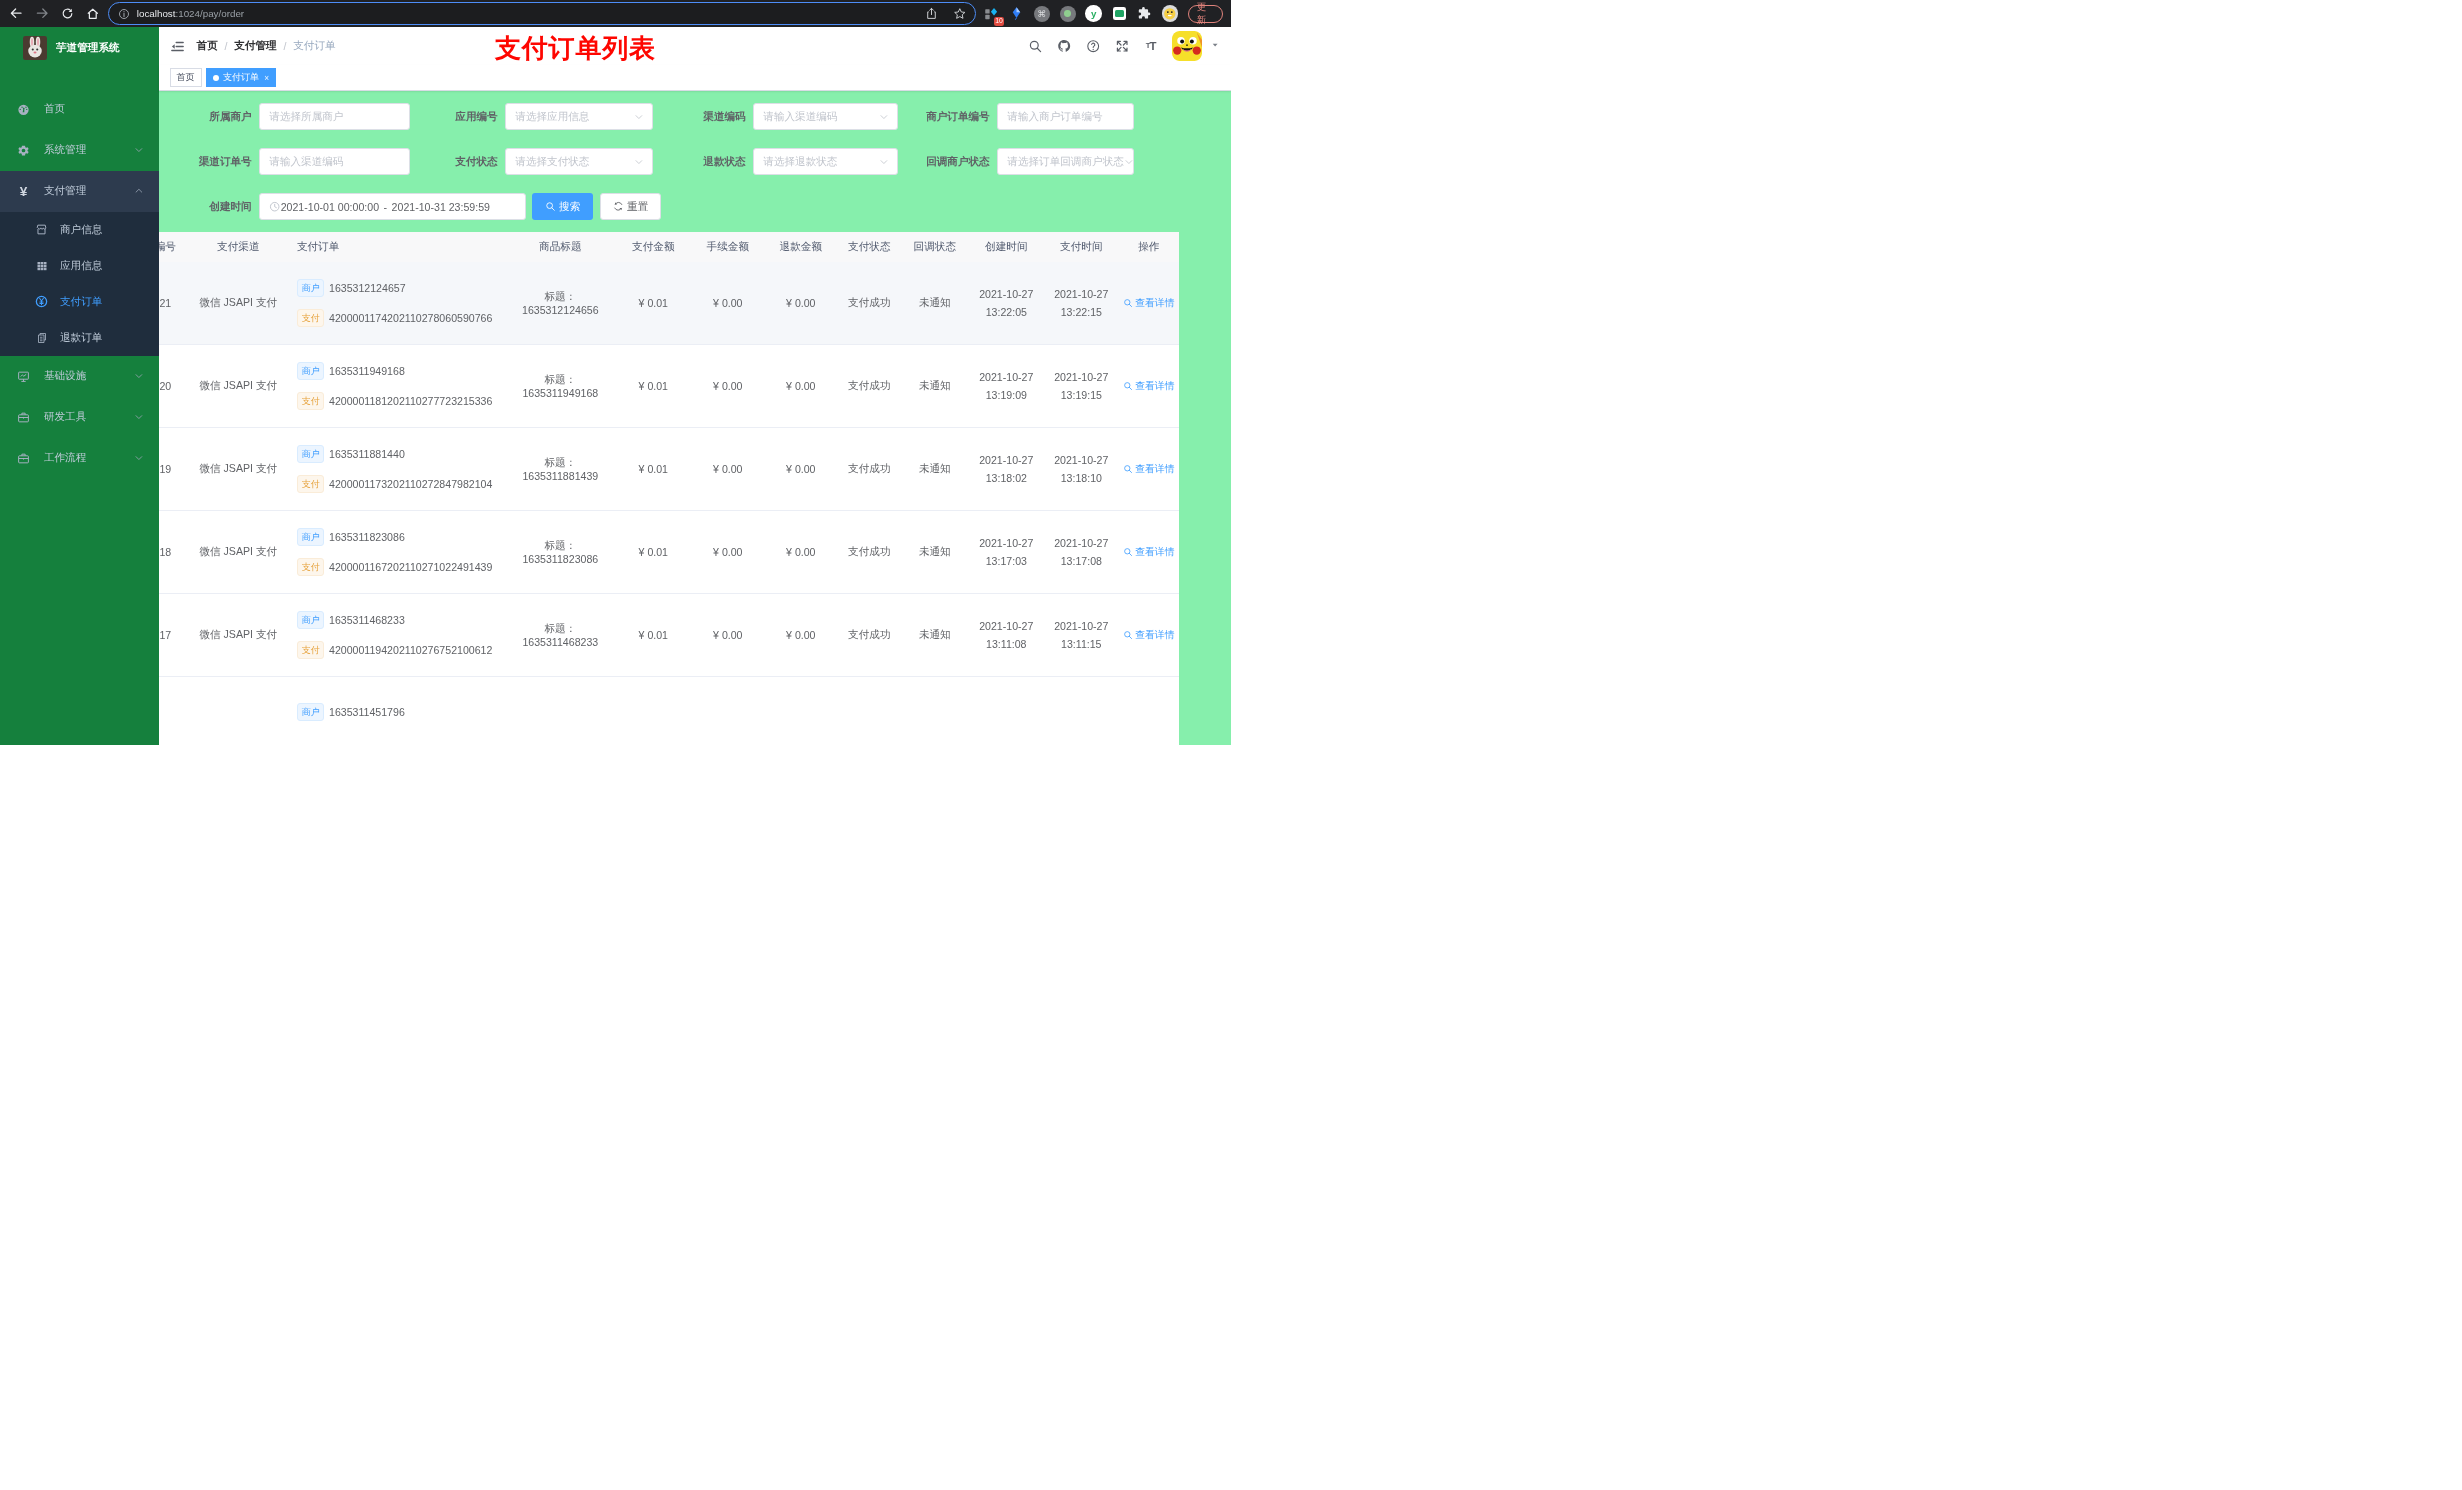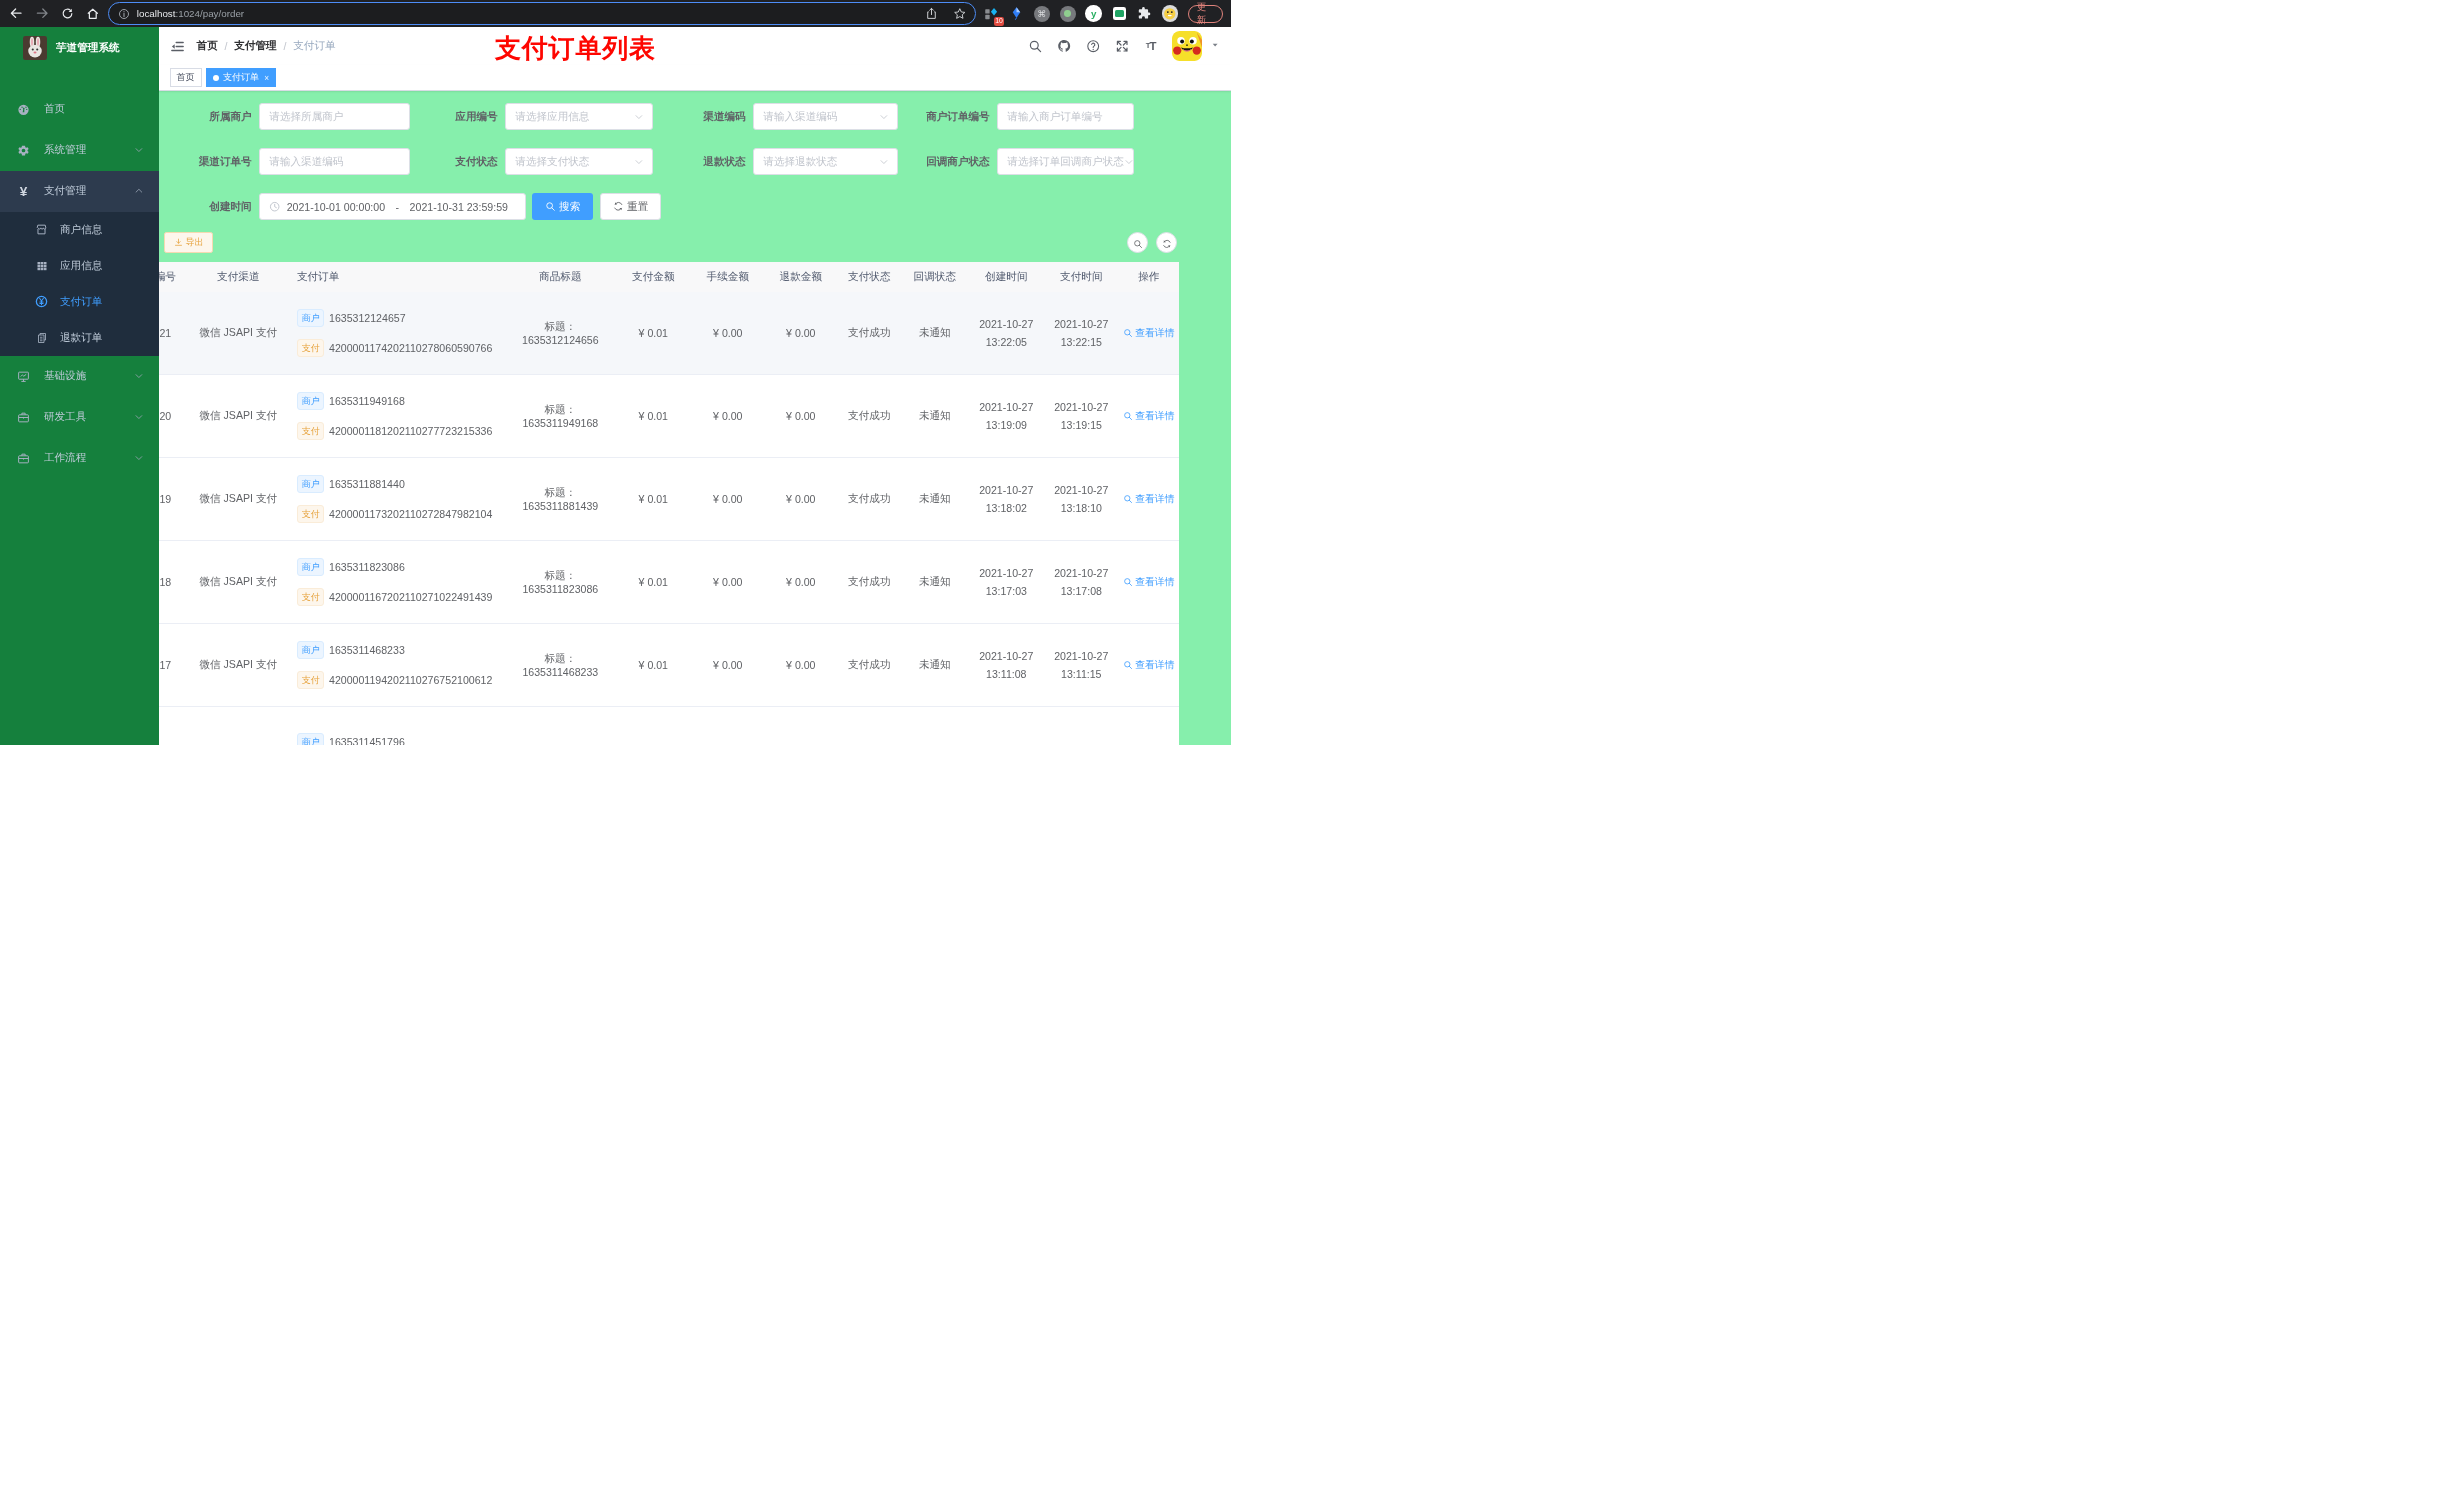--- a/index.html
+++ b/index.html
@@ -72,21 +72,21 @@
 
   .content { flex:1; overflow:hidden; padding:12px 12px 0 5.3px; position:relative; background:#86efac; }
 
   
   .f-row { display:flex; align-items:center; margin-bottom:18px; }
   .f-label { font-size:10.6px; color:#606266; font-weight:bold; text-align:right; padding-right:7.6px; flex:none; white-space:nowrap; }
   .lw1{width:95px;} .lw2{width:95px;} .lw3{width:100px;} .lw4{width:99px;}
   .ctrl { height:27px; border:0.8px solid #dcdfe6; border-radius:3px; background:#fff; display:flex; align-items:center; padding:0 9px; font-size:10.6px; color:#c0c4cc; flex:none; }
   .cw1{width:151px;} .cw2{width:148px;} .cw3{width:145px;} .cw4{width:137px;}
   .ctrl .chevsel { margin-left:auto; width:9.8px; height:9.8px; color:#c0c4cc; flex:none; }
-  .daterange { width:267px; color:#606266; gap:6px; }
+  .daterange { width:267px; color:#606266; }
   .daterange .clk { width:11.4px; height:11.4px; color:#c0c4cc; flex:none; }
   .daterange .sep { color:#606266; padding:0 4.5px; }
   .btn { height:27px; border-radius:3px; font-size:10.6px; display:inline-flex; align-items:center; justify-content:center; gap:3.8px; cursor:pointer; border:0.8px solid transparent; padding:0 11.4px; }
   .btn-primary { background:#409eff; color:#fff; margin-left:6px; }
   .btn-plain { background:#fff; border-color:#dcdfe6; color:#606266; margin-left:7.6px; }
   .btn .bic { width:10.6px; height:10.6px; }
 
   
   .toolbar { display:flex; align-items:center; margin:1.5px 0 9px; }
   .btn-export { height:21px; padding:0 8.3px; font-size:9px; background:#fdf6ec; border:0.8px solid #f5dab1; color:#e6a23c; border-radius:2.3px; display:inline-flex; align-items:center; gap:3px; cursor:pointer; }
@@ -600,40 +600,20 @@
           <span>搜索</span>
         </button>
         <button class="btn btn-plain">
           <span class="bic"><svg width="10.6" height="10.6" viewBox="0 0 14 14">
                 <use href="#i-refresh"></use>
               </svg></span>
           <span>重置</span>
         </button>
       </div>
 
-      <div class="toolbar">
-        <button class="btn-export">
-          <span class="bic"><svg width="9" height="9" viewBox="0 0 12 12">
-                <use href="#i-download"></use>
-              </svg></span>
-          <span>导出</span>
-        </button>
-        <div class="tool-circles">
-          <span class="circ">
-              <span class="bic"><svg width="9.8" height="9.8" viewBox="0 0 13 13">
-                  <use href="#i-search"></use>
-                </svg></span>
-            </span>
-          <span class="circ">
-              <span class="bic"><svg width="9.8" height="9.8" viewBox="0 0 13 13">
-                  <use href="#i-refresh"></use>
-                </svg></span>
-            </span>
-        </div>
-      </div>
 
       <div class="tablewrap">
         <div class="t-head">
           <div class="cell c-id">编号</div>
           <div class="cell c-channel">支付渠道</div>
           <div class="cell c-order" style="justify-content:center;">支付订单</div>
           <div class="cell c-title">商品标题</div>
           <div class="cell c-amount">支付金额</div>
           <div class="cell c-fee">手续金额</div>
           <div class="cell c-refund">退款金额</div>

